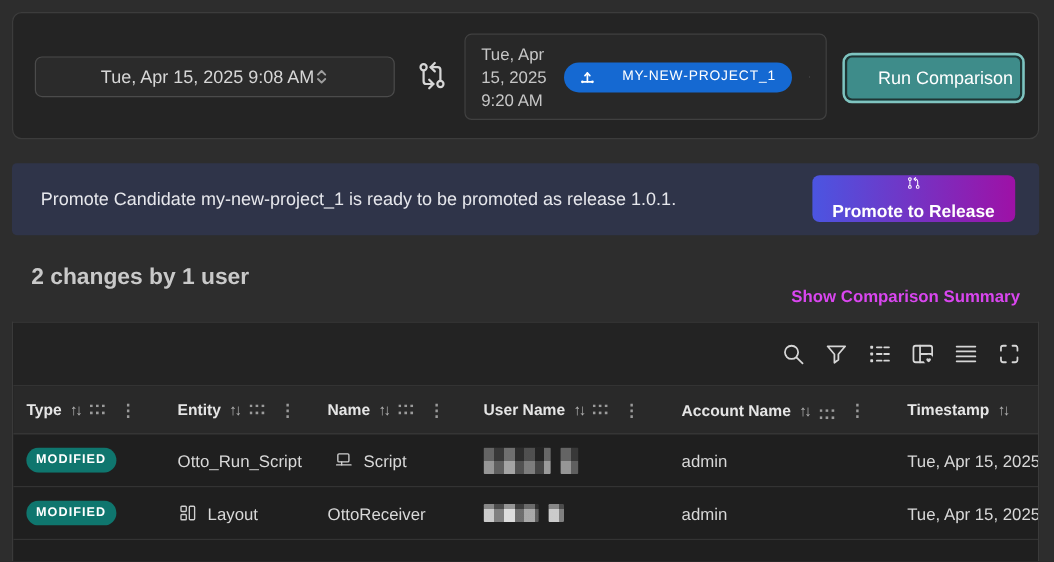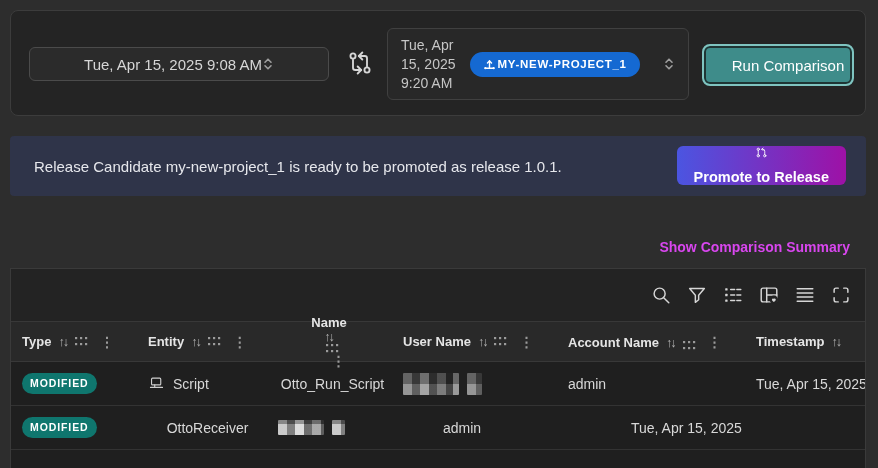--- a/index.html
+++ b/index.html
@@ -14,22 +14,22 @@
   .dd1{position:absolute;left:18px;top:36px;width:300px;height:34px;background:#2b2b2b;
        border:1px solid #4b4b4b;border-radius:6px;box-sizing:border-box;display:flex;
        align-items:center;justify-content:center;padding:0 12px;cursor:pointer;}
   .dd1-text{font-size:15px;color:#d6d6d6;white-space:nowrap;}
   .caret{stroke:#9e9e9e;fill:none;stroke-width:1.6;stroke-linecap:round;stroke-linejoin:round;}
   .swap{position:absolute;left:335px;top:38px;width:28px;height:28px;cursor:pointer;}
   .datebox2{position:absolute;left:376px;top:17px;width:302px;height:72px;background:#282828;
             border:1px solid #404040;border-radius:6px;box-sizing:border-box;display:flex;
             align-items:center;padding:12px 13px;gap:14px;cursor:pointer;}
   .date-lines{font-size:14px;color:#c6c6c6;line-height:19px;white-space:nowrap;}
-  .proj-badge{display:inline-flex;align-items:center;gap:2px;background:#1569d2;color:#fff;
-              font-size:11.5px;font-weight:bold;letter-spacing:.7px;padding:6px 13px;
+  .proj-badge{display:inline-flex;align-items:center;gap:23px;background:#1569d2;color:#fff;
+              font-size:11.5px;font-weight:normal;letter-spacing:.7px;padding:6px 13px;
               border-radius:999px;white-space:nowrap;}
   .db2-caret{margin-left:auto;}
   .run-btn{position:absolute;left:691px;top:33px;width:152px;height:42px;border-radius:8px;
            background:#3e8c8a;border:2px solid #7fc4c0;box-shadow:inset 0 0 0 2px #1f3534;
            box-sizing:border-box;display:flex;align-items:center;justify-content:center;
            color:#fff;font-size:15px;cursor:pointer;padding-left:20px;}
 
   
   .banner{position:absolute;left:10px;top:136px;width:856px;height:60px;background:#2f3449;
           border-radius:4px;box-sizing:border-box;display:flex;align-items:center;
@@ -49,21 +49,21 @@
   .table{position:absolute;left:10px;top:268px;width:856px;height:200px;background:#1f1f1f;
          border:1px solid #3a3a3a;border-bottom:none;box-sizing:border-box;overflow:hidden;}
   .toolbar{height:53px;background:#232323;border-bottom:1px solid #383838;box-sizing:border-box;
            display:flex;align-items:center;justify-content:flex-end;gap:14px;padding-right:13px;}
   .tool{width:22px;height:22px;cursor:pointer;}
   .thead{height:40px;background:#292929;border-bottom:1px solid #383838;box-sizing:border-box;
          display:flex;align-items:center;}
   .tr{height:44px;border-bottom:1px solid #333;box-sizing:border-box;display:flex;align-items:center;}
   .th,.td{box-sizing:border-box;padding-left:11px;display:flex;align-items:center;
           overflow:hidden;white-space:nowrap;flex-shrink:0;}
-  .c1{width:126px;} .c2{width:125px;} .c3{width:130px;flex-direction:column;} .c4{width:165px;} .c5{width:188px;align-items:flex-end;}
+  .c1{width:126px;} .c2{width:125px;} .c3{width:130px;} .c4{width:165px;} .c5{width:188px;align-items:flex-end;}
   .c6{flex:1;min-width:0;}
   .th-label{font-size:13px;font-weight:bold;color:#e5e5e5;margin-right:7px;}
   .sort{font-size:12.5px;color:#b2b2b2;letter-spacing:-2px;margin-right:8px;cursor:pointer;}
   .drag{width:13px;height:9px;cursor:grab;}
   .drag rect{fill:#9b9b9b;}
   .more{font-size:14px;font-weight:bold;color:#9a9a9a;margin-left:12px;cursor:pointer;}
   .td{font-size:14px;color:#d8d8d8;gap:8px;}
   .badge-mod{background:#0f766e;color:#fff;font-size:10.5px;font-weight:bold;letter-spacing:.9px;
              padding:5px 8px;border-radius:999px;line-height:1;}
   .ent-ico{width:17px;height:17px;stroke:#cfcfcf;}
@@ -120,34 +120,35 @@
           <path d="M3 9.8 6 12.8 9 9.8"></path>
       </svg>
     </div>
 
     <div class="run-btn">
       <span>Run Comparison</span>
     </div>
   </div>
 
   <div class="banner">
-    <span class="banner-msg">Release Candidate my-new-project_1 is ready to be promoted as release 1.0.1.</span>
+    <span class="banner-msg">Promote Candidate my-new-project_1 is ready to be promoted as release 1.0.1.</span>
     <div class="promote-btn">
       <svg class="ico" width="19" height="19" viewBox="0 0 24 24" style="stroke:#fff;">
         <circle cx="6" cy="6" r="2.1"></circle>
           <circle cx="6" cy="18" r="2.1"></circle>
           <circle cx="18" cy="18" r="2.1"></circle>
         <path d="M6 8.1v7.8"></path>
           <path d="M18 15.9V9.5a3.5 3.5 0 0 0-3.5-3.5h-2"></path>
         <path d="m14.8 3.7-2.3 2.3 2.3 2.3"></path>
       </svg>
       <span>Promote to Release</span>
     </div>
   </div>
 
+  <div class="heading">2 changes by 1 user</div>
   <div class="summary-link">Show Comparison Summary</div>
 
   <div class="table">
 
     <div class="toolbar">
       <svg class="tool ico" viewBox="0 0 24 24">
         <circle cx="10.5" cy="10.5" r="6"></circle>
           <path d="M15.2 15.2 20.5 20.5"></path>
       </svg>
       <svg class="tool ico" viewBox="0 0 24 24">
@@ -256,42 +257,50 @@
             <rect x="10" y="6" width="2.2" height="2.2"></rect>
         </svg>
         <span class="more">⋮</span>
       </div>
     </div>
 
     <div class="tr">
       <div class="td c1">
         <span class="badge-mod">MODIFIED</span>
       </div>
+      <div class="td c3">Otto_Run_Script</div>
       <div class="td c2">
         <svg class="ent-ico ico" viewBox="0 0 24 24">
           <rect x="5" y="4.5" width="13" height="9.5" rx="1.4"></rect>
           <path d="M3.5 17.5h17"></path>
             <path d="M9.5 14v3.5"></path>
         </svg>
         <span>Script</span>
       </div>
-      <div class="td c3">Otto_Run_Script</div>
       <div class="td c4">
         <div style="display:flex;align-items:center;">
           <div class="pix pix-a"></div>
           <div class="pix pix-b"></div>
         </div>
       </div>
       <div class="td c5">admin</div>
       <div class="td c6">Tue, Apr 15, 2025</div>
     </div>
 
     <div class="tr">
       <div class="td c1">
         <span class="badge-mod">MODIFIED</span>
+      </div>
+      <div class="td c2">
+        <svg class="ent-ico ico" viewBox="0 0 24 24">
+          <rect x="4" y="4" width="6.2" height="6.2" rx="1"></rect>
+          <rect x="4" y="13.8" width="6.2" height="6.2" rx="1"></rect>
+          <rect x="13.8" y="4" width="6.2" height="16" rx="1.2"></rect>
+        </svg>
+        <span>Layout</span>
       </div>
       <div class="td c3">OttoReceiver</div>
       <div class="td c4">
         <div style="display:flex;align-items:center;">
           <div class="pix pix-c"></div>
           <div class="pix pix-d"></div>
         </div>
       </div>
       <div class="td c5">admin</div>
       <div class="td c6">Tue, Apr 15, 2025</div>

